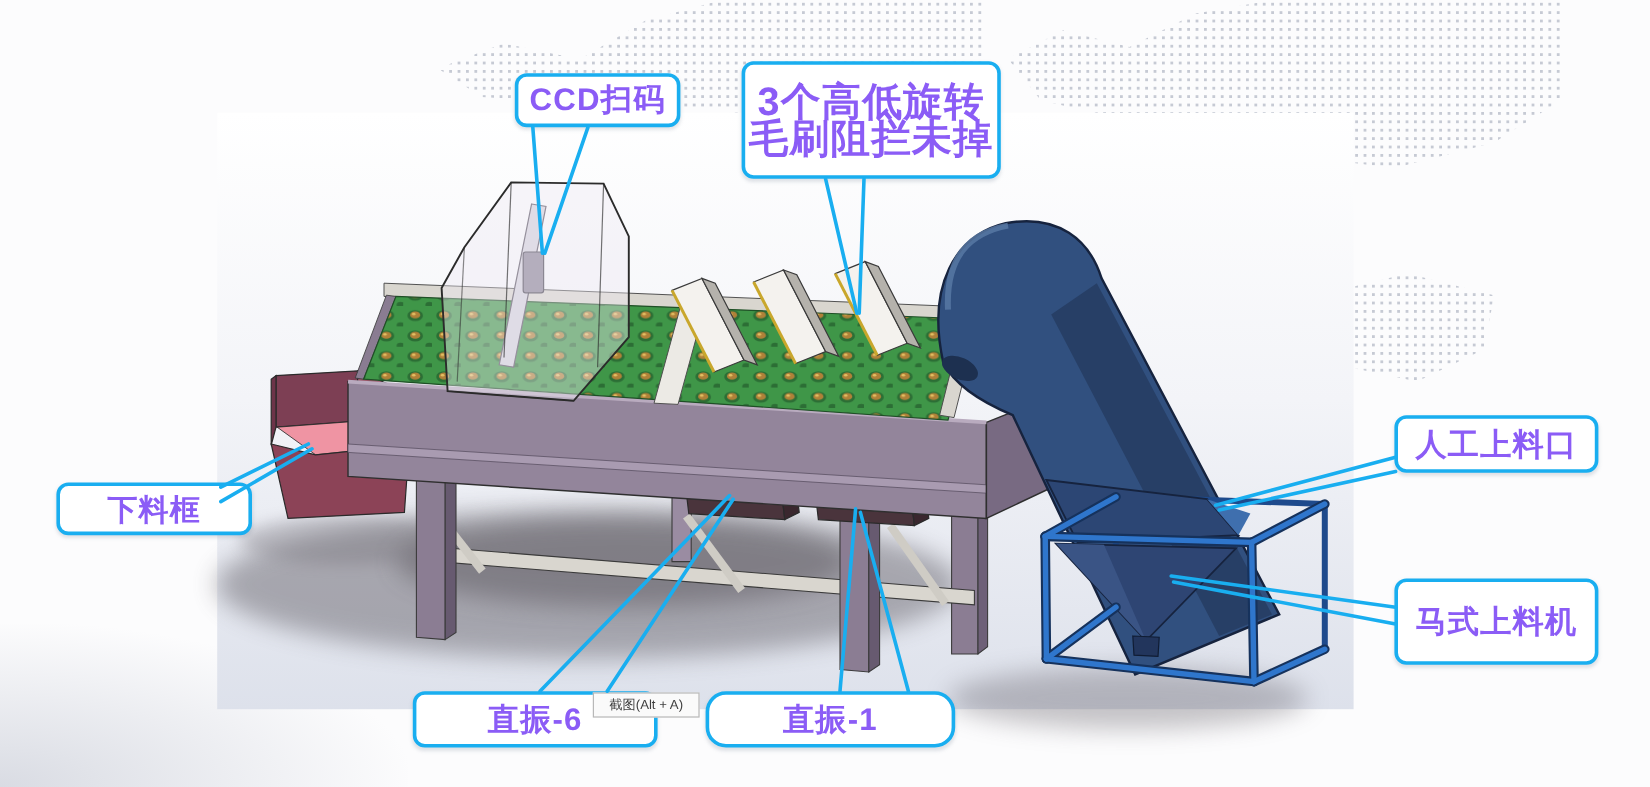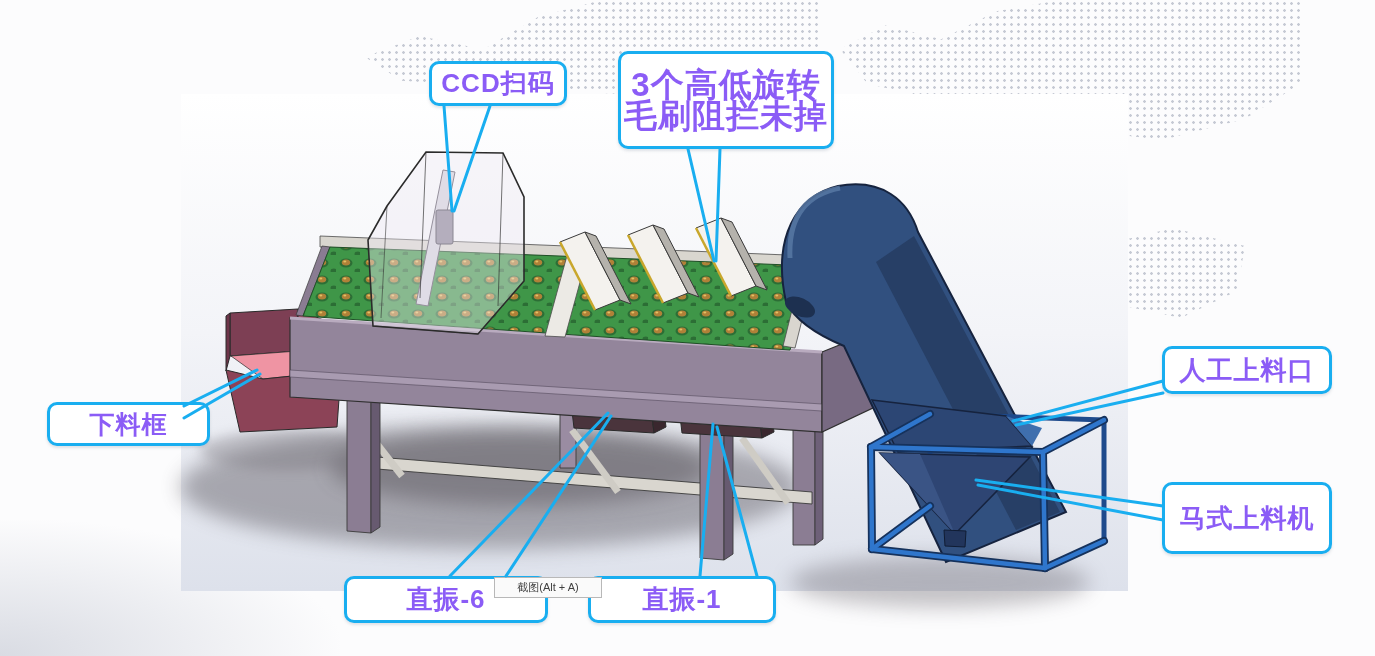--- a/index.html
+++ b/index.html
@@ -39,24 +39,24 @@
     font-weight:bold;color:#8b5cf6;letter-spacing:1px;
     box-shadow:0 2px 3px rgba(120,130,150,.22);
     box-sizing:border-box;
   }
   .co-ccd{left:429px;top:61px;width:138px;height:45px;font-size:26px;}
   .co-brushes{left:603px;top:51px;width:216px;height:98px;font-size:33px;line-height:31px;margin-left:15px;}
   .co-manual{left:1162px;top:346px;width:170px;height:48px;font-size:26px;}
   .co-horse{left:1162px;top:482px;width:170px;height:72px;font-size:26px;}
   .co-discharge{left:47px;top:402px;width:163px;height:44px;font-size:25px;}
   .co-vib2{left:344px;top:576px;width:204px;height:47px;font-size:26px;}
-  .co-vib1{left:588px;top:576px;width:188px;height:47px;font-size:26px;}
+  .co-vib1{left:588px;top:576px;width:208px;height:47px;font-size:26px;border-radius:17px;}
   
   .snip-tooltip{
-    position:absolute;z-index:25;left:494px;top:577px;width:108px;height:21px;
+    position:absolute;z-index:25;left:494px;top:577px;width:89px;height:21px;
     background:#fafafa;border:1px solid #b8b8b8;box-sizing:border-box;
     font-size:11px;color:#3f3f3f;display:flex;align-items:center;justify-content:center;
     white-space:nowrap;overflow:hidden;
   }
 </style>
 </head>
 <body>
 
 <div class="dots dots-a"></div>
 <div class="dots dots-b"></div>

